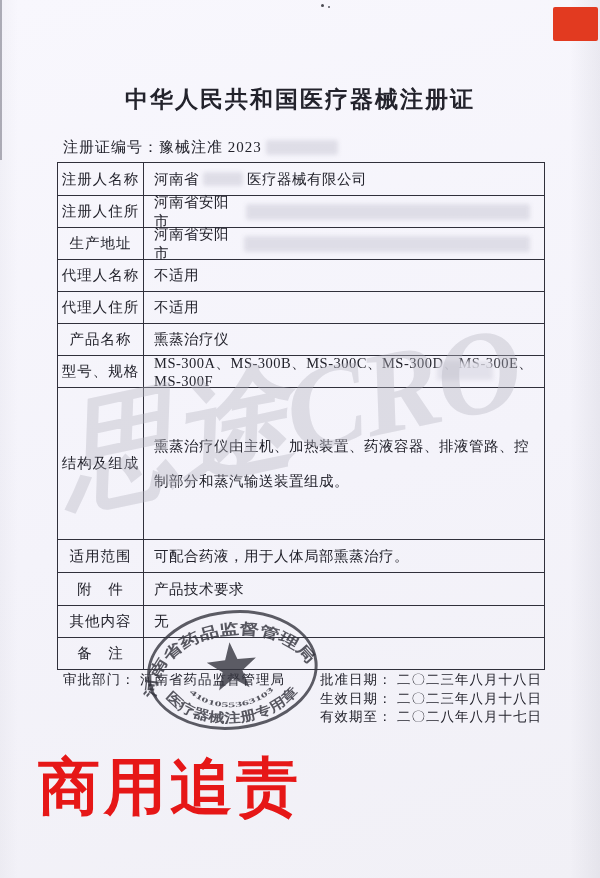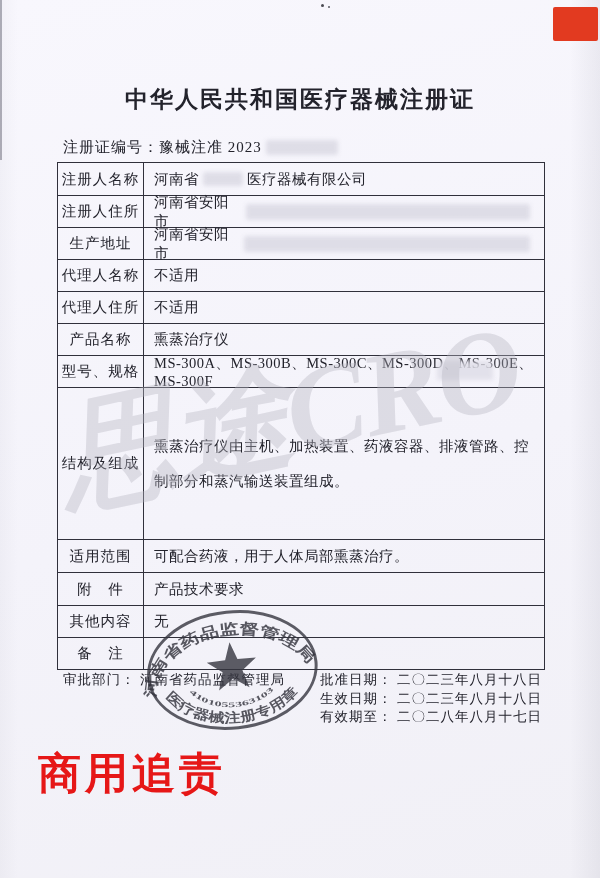--- a/index.html
+++ b/index.html
@@ -73,21 +73,21 @@
   .seal-wrap svg{width:100%; height:100%;}
   .seal-text{fill:#34343e; opacity:.82; font-family:"Liberation Serif","DejaVu Serif",serif; font-weight:bold;}
 
   .red-box{
     position:absolute; left:553px; top:7px; width:45px; height:34px;
     background:#e23a20; border-radius:2px; z-index:9;
   }
   .red-stamp-text{
     position:absolute; left:38px; top:745px; z-index:9;
     font-family:"Liberation Sans","DejaVu Sans",sans-serif;
-    font-size:43px; font-weight:bold; letter-spacing:4px; color:#e61717;
+    font-size:62px; font-weight:bold; letter-spacing:4px; color:#e61717;
   }
 
   .artifact-dot1{position:absolute; left:321px; top:4px; width:3px; height:3px; background:#4a4a52; border-radius:50%;}
   .artifact-dot2{position:absolute; left:328px; top:6px; width:2px; height:2px; background:#5a5a62; border-radius:50%;}
   .edge-strip{position:absolute; left:0; top:0; width:2px; height:160px; background:rgba(85,85,100,.45);}
 </style>
 </head>
 <body>
 
 <div class="page">

